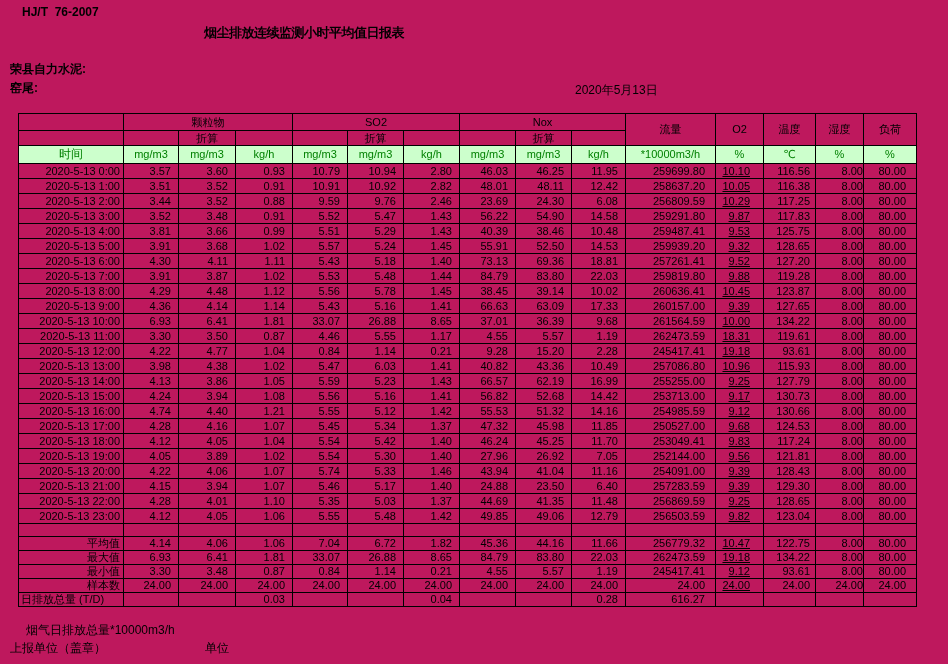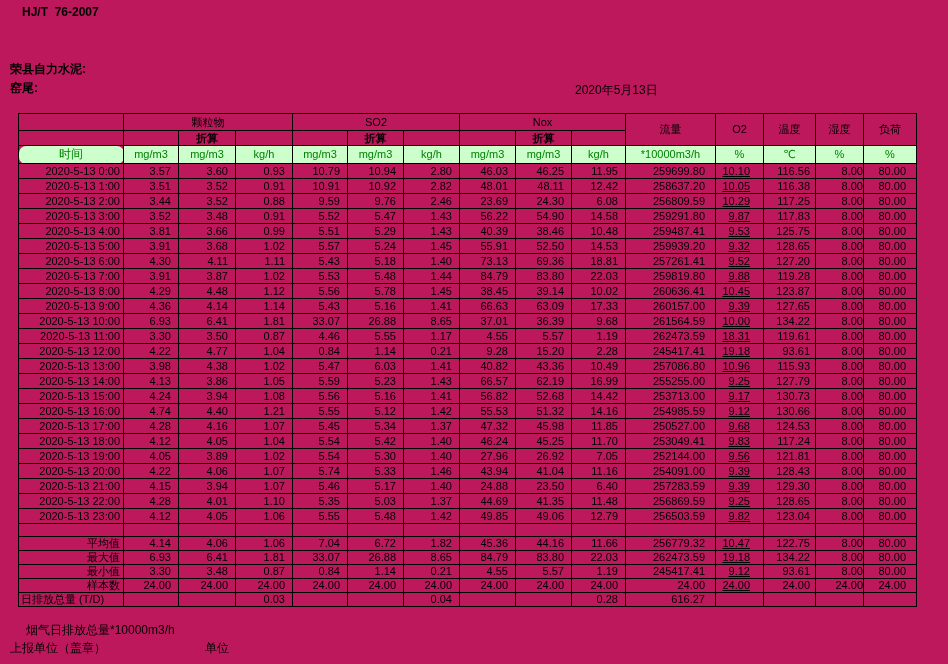--- a/index.html
+++ b/index.html
@@ -16,23 +16,23 @@
   .foot1    { left:26px;  top:622px; font-size:12px; }
   .foot2    { left:10px;  top:640px; font-size:12px; }
   .foot3    { left:205px; top:640px; font-size:12px; }
 
   table.report { position:absolute; left:18px; top:113px; border-collapse:collapse; table-layout:fixed; }
   table.report td { border:1px solid #000; padding:0; font-size:11px; line-height:1.1;
                     white-space:nowrap; overflow:hidden; }
 
   thead td { text-align:center; font-size:12px; height:16px; }
   tr.hdr1 td { height:17px; }
-  tr.hdr2 td { height:15px;font-weight:bold; }
+  tr.hdr2 td { height:15px; }
   tr.unit-row td { background:#ccffcc; color:#008000; height:18px; text-align:center; font-size:11px; }
-  tr.unit-row td.time-hdr { font-size:12px;border-radius:7px; }
+  tr.unit-row td.time-hdr { font-size:12px; }
 
   tr.data-row td { height:15px; }
   tr.blank-row td { height:13px; }
   tr.summary-row td { height:14px; }
 
   tbody td { text-align:right; }
   tbody td:nth-child(1)  { padding-right:3px; }
   tbody td:nth-child(2), tbody td:nth-child(3), tbody td:nth-child(4),
   tbody td:nth-child(5), tbody td:nth-child(6), tbody td:nth-child(7),
   tbody td:nth-child(8), tbody td:nth-child(9), tbody td:nth-child(10) { padding-right:7px; }
@@ -42,20 +42,21 @@
   tbody td:nth-child(14) { }
   tbody td:nth-child(15) { padding-right:10px; }
   tbody td.left-label { text-align:left; padding-left:2px; padding-right:0; }
 </style>
 </head>
 <body>
 
 <div id="page">
 
   <div class="abs std-no">HJ/T  76-2007</div>
+  <div class="abs title">烟尘排放连续监测小时平均值日报表</div>
   <div class="abs company">荣县自力水泥:</div>
   <div class="abs location">窑尾:</div>
   <div class="abs date">2020年5月13日</div>
 
   <table class="report">
     <colgroup>
       <col style="width:105px">
         <col style="width:55px">
         <col style="width:57px">
         <col style="width:57px">

